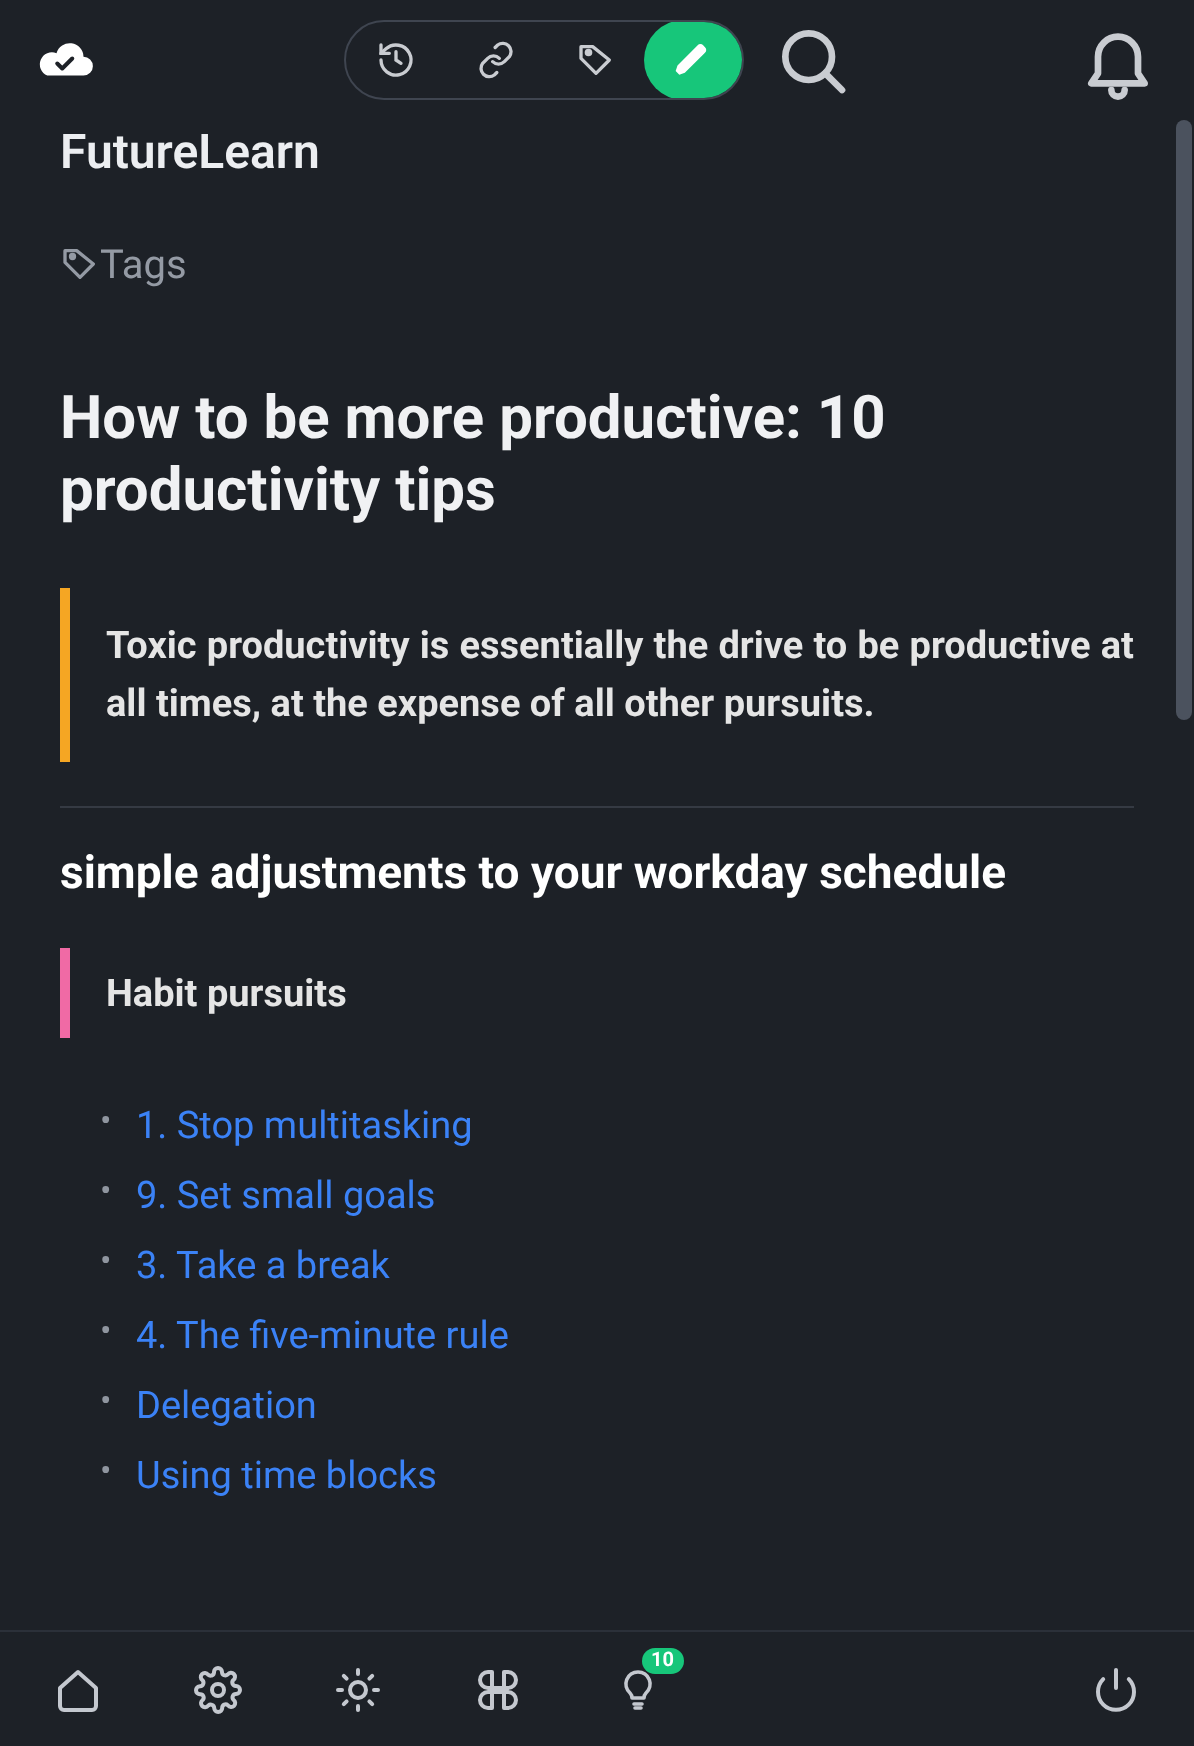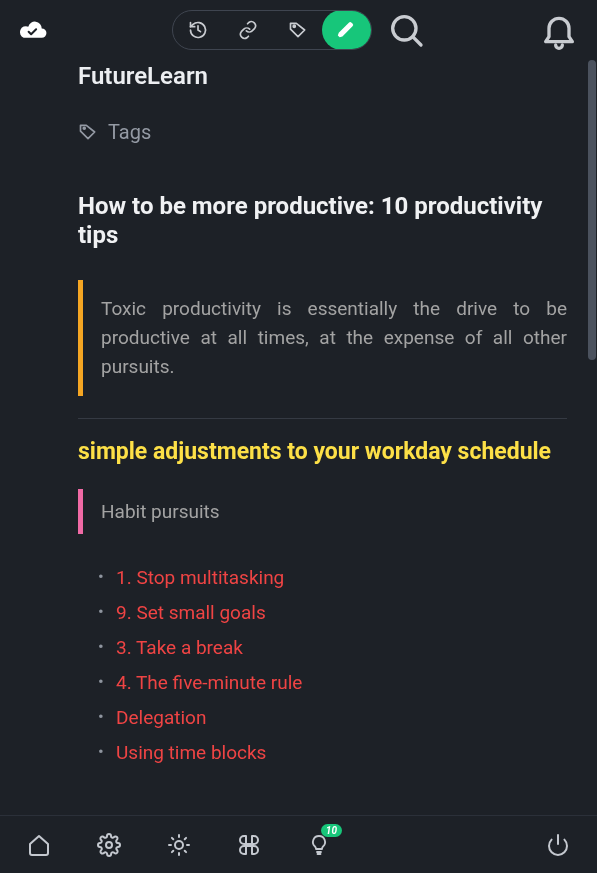--- a/index.html
+++ b/index.html
@@ -74,87 +74,87 @@
       display: flex;
       align-items: center;
       justify-content: center;
       color: #c9ccd1;
       cursor: pointer;
     }
     .content {
       padding: 0 30px 12px 30px;
       height: calc(873px - 60px - 58px);
       overflow-y: auto;
-      margin-left: 48px;
     }
     .source-title {
       font-size: 24px;
       font-weight: 600;
       color: #eceef1;
       margin-top: 2px;
     }
     .source-desc {
       font-size: 16px;
       color: #a9afb8;
       margin-top: 8px;
       line-height: 1.4;
     }
     .tags-row {
       display: flex;
       align-items: center;
-      gap: 10px;
+      gap: 0;
       margin-top: 30px;
       color: #949aa4;
       font-size: 20px;
     }
     .tags-row svg { width: 20px; height: 20px; }
     .article-title {
-      font-size: 24px;
+      font-size: 30px;
       font-weight: 700;
       color: #f0f1f3;
       margin-top: 48px;
       line-height: 1.2;
     }
     .quote-block {
       border-left: 5px solid #f5a623;
       padding: 14px 0 14px 18px;
       margin-top: 30px;
       font-size: 19px;
-      color: #a3a3a3;
+      color: #e5e5e5;
       text-align: justify;
       line-height: 1.55;
+      font-weight: bold;
     }
     .divider {
       border: none;
       border-top: 1px solid #353a43;
       margin-top: 22px;
     }
     .section-heading {
       font-size: 23px;
       font-weight: 700;
-      color: #fde047;
+      color: #ffffff;
       margin-top: 18px;
       line-height: 1.3;
     }
     .quote-block.pink {
       border-left: 5px solid #f06aa5;
       margin-top: 22px;
       padding: 8px 0 8px 18px;
       font-size: 19px;
       text-align: left;
     }
     ul.tips {
       list-style: none;
       margin-top: 26px;
       padding-left: 20px;
     }
     ul.tips li {
       position: relative;
       font-size: 19px;
-      color: #ef4444;
+      color: #3b82f6;
       padding: 6px 0 6px 18px;
     }
     ul.tips li::before {
       content: "•";
       position: absolute;
       left: 0;
       color: #8f959f;
       font-size: 17px;
     }
     .bottombar {
@@ -162,21 +162,20 @@
       bottom: 0;
       left: 0;
       right: 0;
       height: 58px;
       background: #1d2127;
       border-top: 1px solid #2b3039;
       display: flex;
       align-items: center;
       padding: 0 24px;
       gap: 40px;
-      font-style: italic;
     }
     .bottom-btn {
       width: 30px;
       height: 30px;
       display: flex;
       align-items: center;
       justify-content: center;
       color: #c4c8cf;
       cursor: pointer;
       position: relative;

